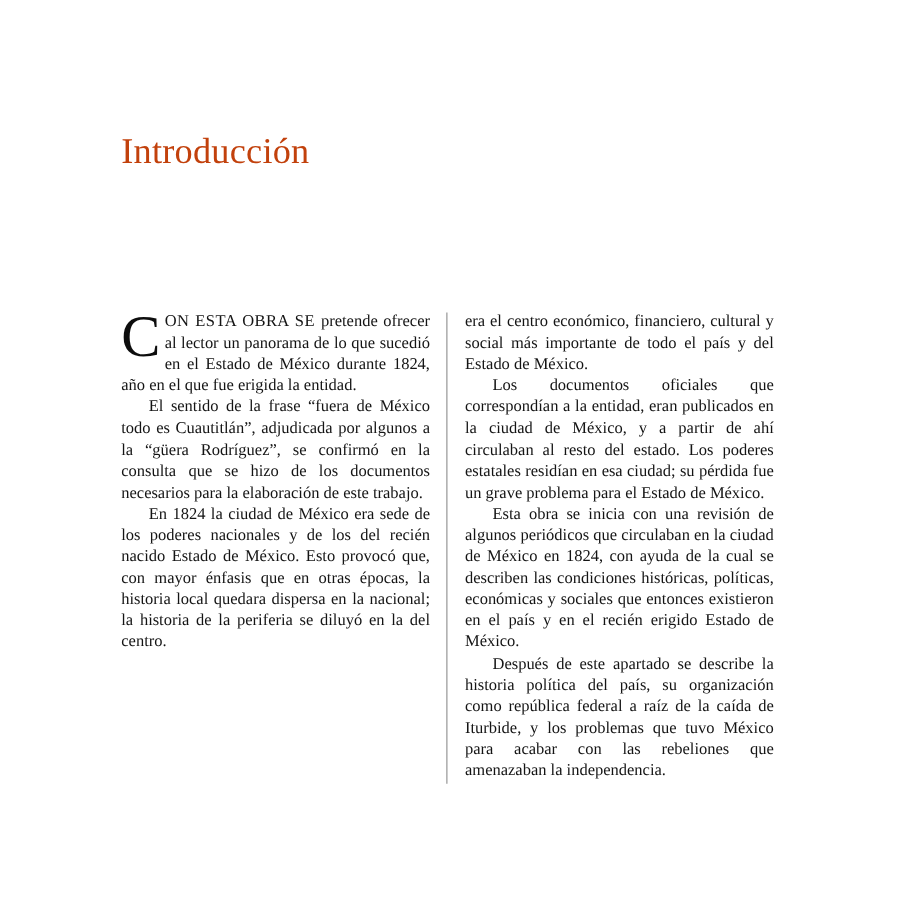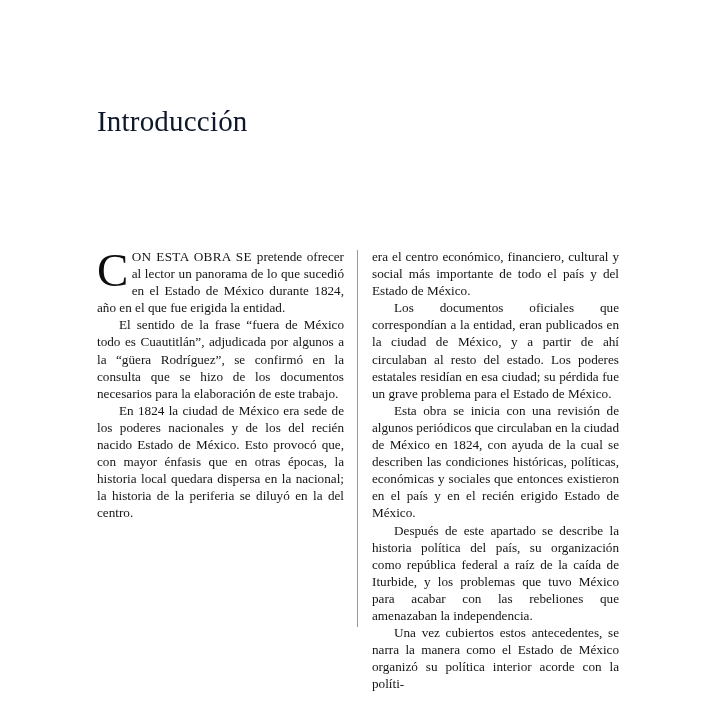--- a/index.html
+++ b/index.html
@@ -21,21 +21,21 @@
     background: #ffffff;
   }
   .page-title {
     position: absolute;
     left: 97px;
     top: 74px;
     font-size: 29px;
     line-height: 34px;
     font-weight: normal;
     letter-spacing: 0.2px;
-    color: #0f172a;
+    color: #c2410c;
     white-space: nowrap;
     margin-top: 30px;
   }
   .columns {
     position: absolute;
     left: 97px;
     top: 248px;
     width: 522px;
     height: 392px;
   }
@@ -104,17 +104,16 @@
       <p>En 1824 la ciudad de México era sede de los poderes nacionales y de los del recién nacido Estado de México. Esto provocó que, con mayor énfasis que en otras épocas, la historia local quedara dispersa en la nacional; la historia de la periferia se diluyó en la del centro.</p>
     </div>
 
     <div class="col-rule" style="background: rgb(154, 154, 154);"></div>
 
     <div class="col col-right">
       <p class="no-indent">era el centro económico, financiero, cultural y social más importante de todo el país y del Estado de México.</p>
       <p>Los documentos oficiales que correspondían a la entidad, eran publicados en la ciudad de México, y a partir de ahí circulaban al resto del estado. Los poderes estatales residían en esa ciudad; su pérdida fue un grave problema para el Estado de México.</p>
       <p>Esta obra se inicia con una revisión de algunos periódicos que circulaban en la ciudad de México en 1824, con ayuda de la cual se describen las condiciones históricas, políticas, económicas y sociales que entonces existieron en el país y en el recién erigido Estado de México.</p>
       <p>Después de este apartado se describe la historia política del país, su organización como república federal a raíz de la caída de Iturbide, y los problemas que tuvo México para acabar con las rebeliones que amenazaban la independencia.</p>
-      <p>Una vez cubiertos estos antecedentes, se narra la manera como el Estado de México organizó su política interior acorde con la políti-</p>
     </div>
 
   </div>
 </div>
 
 </body></html>

